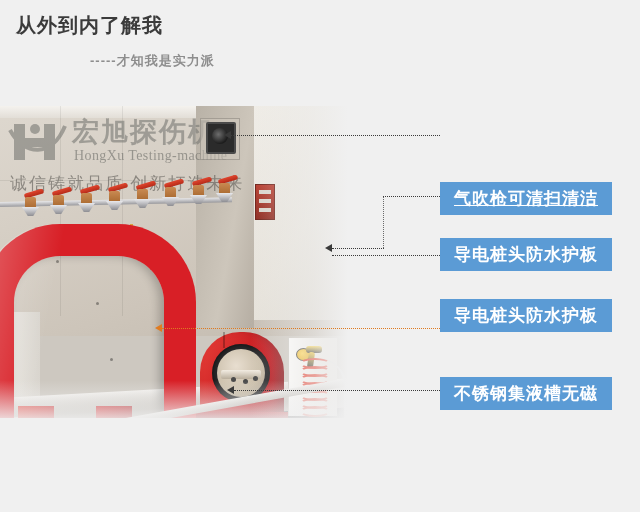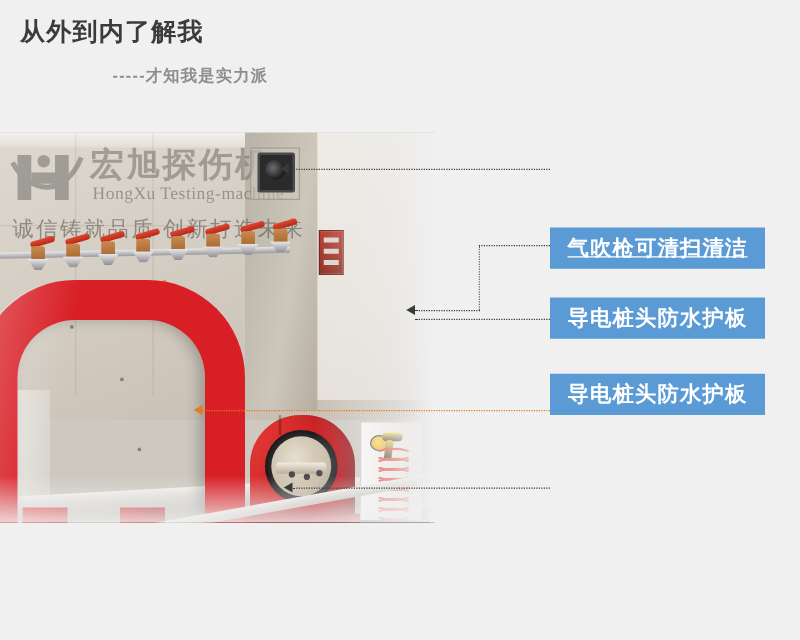--- a/index.html
+++ b/index.html
@@ -403,14 +403,15 @@
 
   <div class="arrow-or" style="left:155px;top:324px;"></div>
   <div class="lead-or" style="left:162px;top:328px;width:278px;"></div>
 
   <div class="arrow" style="left:227px;top:386px;"></div>
   <div class="lead" style="left:234px;top:390px;width:206px;"></div>
 
   <div class="badge" style="top:182px;text-decoration:underline;">气吹枪可清扫清洁</div>
   <div class="badge" style="top:238px;">导电桩头防水护板</div>
   <div class="badge" style="top:299px;">导电桩头防水护板</div>
+  <div class="badge" style="top:377px;">不锈钢集液槽无磁</div>
 
 </div>
 
 </body></html>

